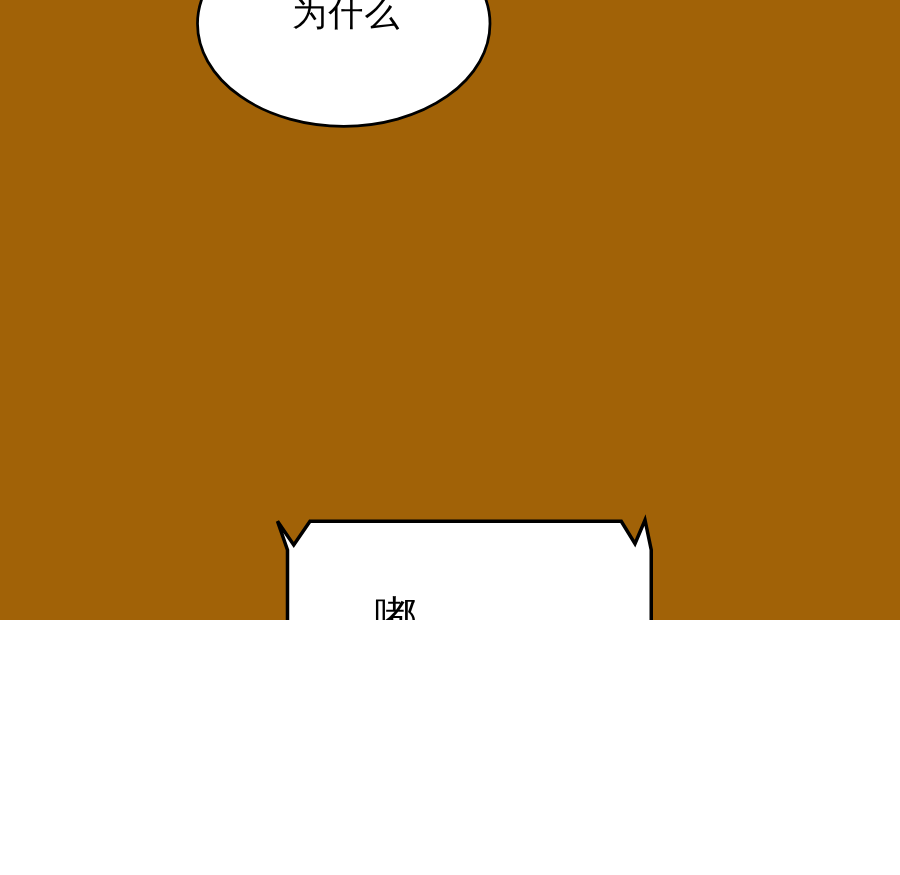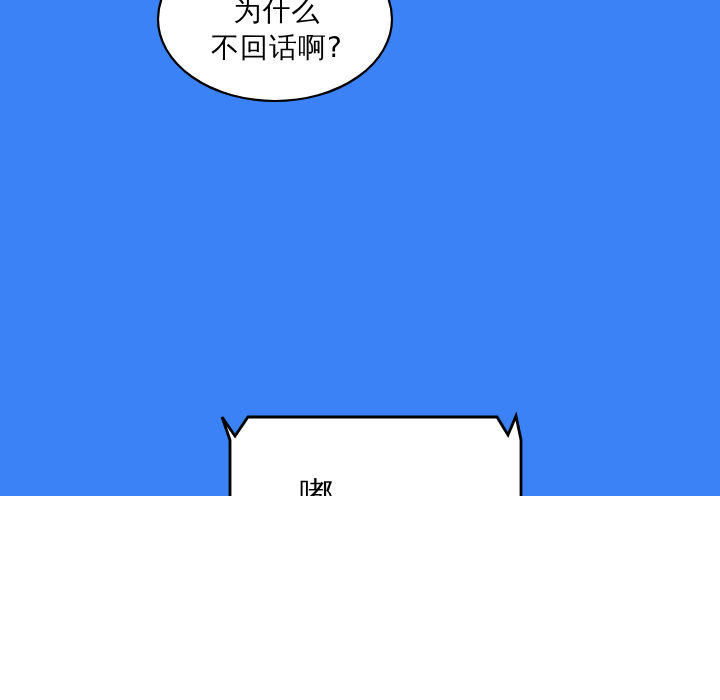--- a/index.html
+++ b/index.html
@@ -10,21 +10,21 @@
     width: 720px;
     height: 700px;
     background: #ffffff;
     overflow: hidden;
     font-family: "DejaVu Sans", sans-serif;
   }
   .panel {
     position: relative;
     width: 720px;
     height: 496px;
-    background: #3b82f6;
+    background: #a16207;
     overflow: hidden;
   }
   .shapes-layer {
     position: absolute;
     left: 0;
     top: 0;
     width: 720px;
     height: 700px;
     display: block;
   }
@@ -61,18 +61,17 @@
 
   <svg class="shapes-layer" width="720" height="700" viewBox="0 0 720 700" xmlns="http://www.w3.org/2000/svg">
 
     <ellipse cx="275" cy="19" rx="117" ry="82" fill="#ffffff" stroke="#000000" stroke-width="2.2"></ellipse>
 
     <path d="M248,417 H497 L508,435 L516,416 L521,440 V560 L511,572 L519,580 L500,581 H248 L236,565 L223,580 L230,564 V440 L222,417 L235,436 Z" fill="#ffffff" stroke="#000000" stroke-width="2.8" stroke-linejoin="miter"></path>
   </svg>
 
   <div class="speech-text">
     <div>为什么</div>
-    <div>不回话啊?</div>
   </div>
 
   <div class="sound-text">嘟...........</div>
 
 </div>
 
 </body></html>

